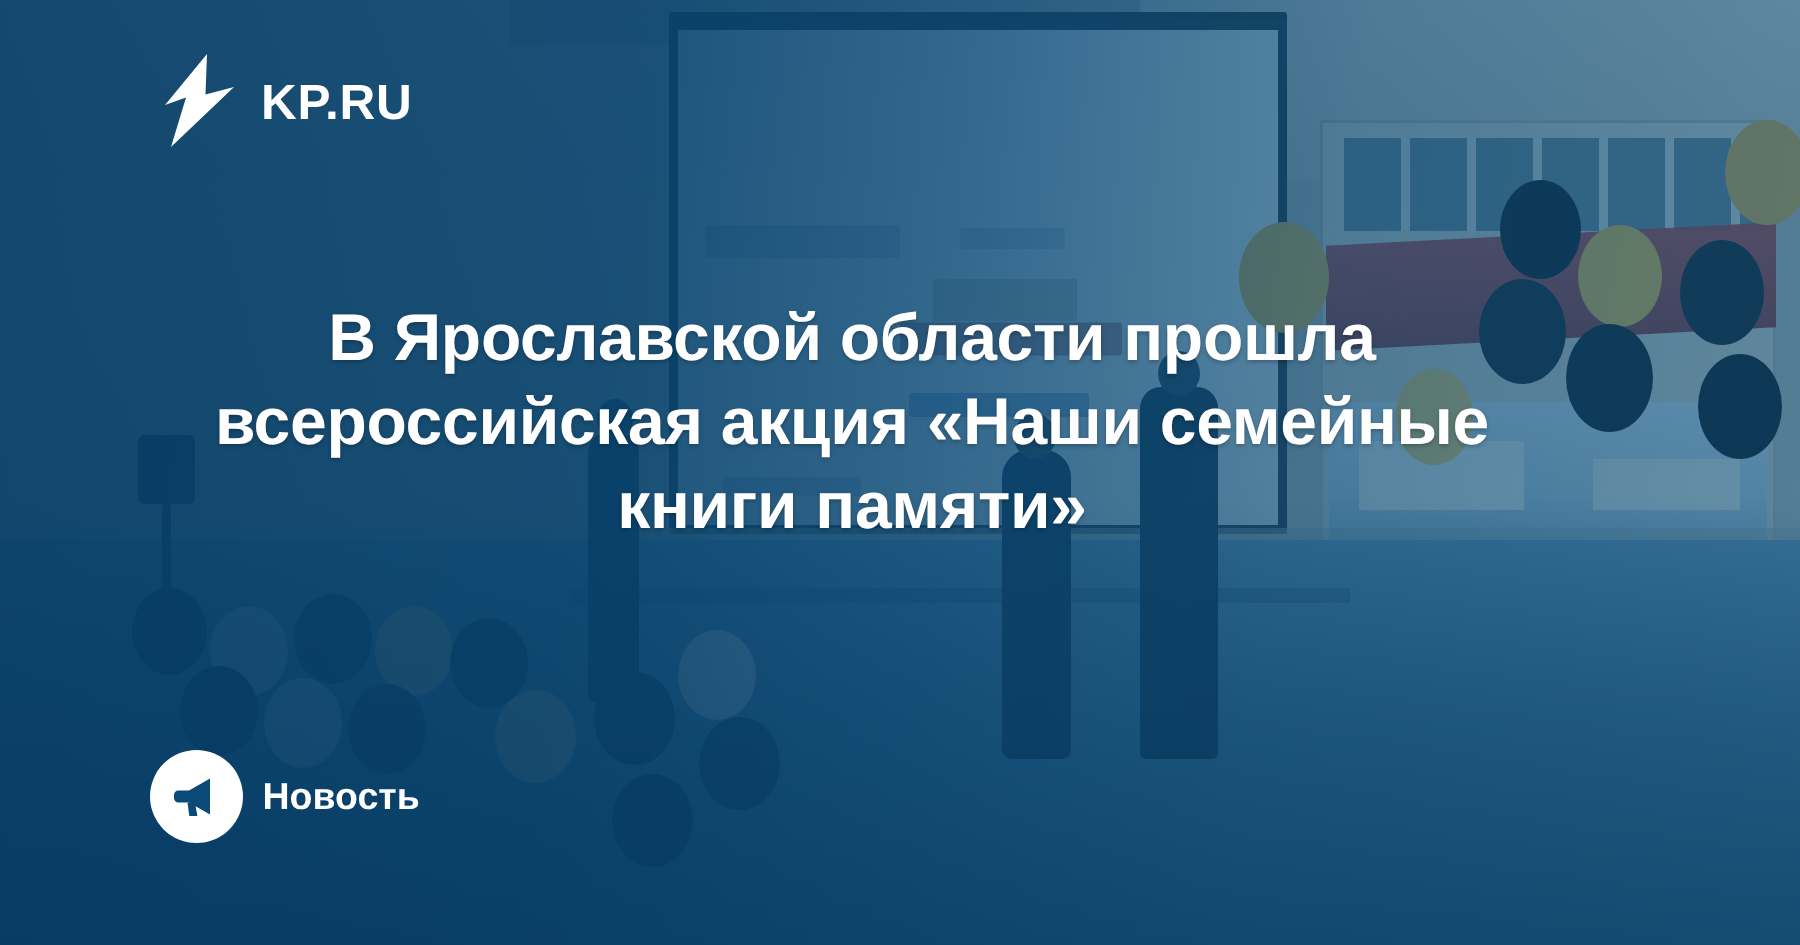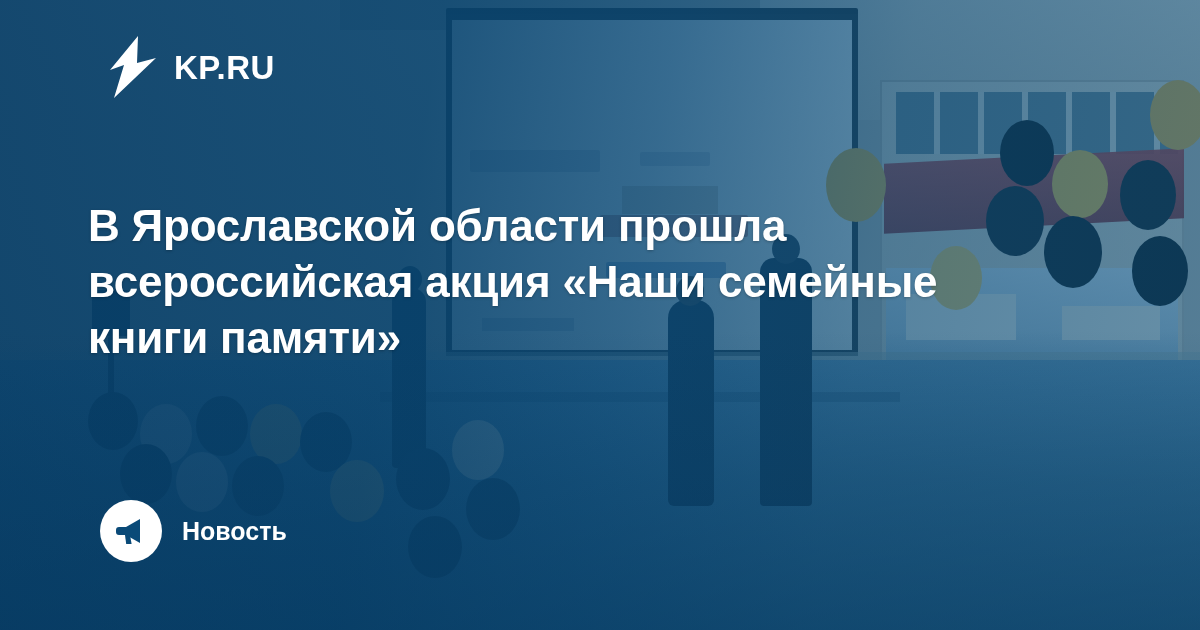--- a/index.html
+++ b/index.html
@@ -9,20 +9,21 @@
   }
   body {
     font-family: "Liberation Sans", sans-serif;
   }
   .card {
     position: relative;
     width: 1200px;
     height: 630px;
     overflow: hidden;
     background: #a21caf;
+    text-align: center;
   }
 
   
   .photo {
     position: absolute;
     inset: 0;
     background:
       
       linear-gradient(180deg, rgba(175,150,135,0.0) 0%, rgba(175,150,135,0.0) 100%);
     background-color: #b9b2a8;
@@ -206,21 +207,21 @@
     letter-spacing: -0.2px;
     text-shadow: 0 1px 3px rgba(0,0,0,0.25);
   }
 
   .badge-row {
     position: absolute;
     left: 100px;
     bottom: 68px;
     display: flex;
     align-items: center;
-    gap: 20px;
+    gap: 13px;
   }
   .badge-circle {
     width: 62px; height: 62px;
     border-radius: 50%;
     background: #ffffff;
     display: flex;
     align-items: center;
     justify-content: center;
   }
   .badge-label {

